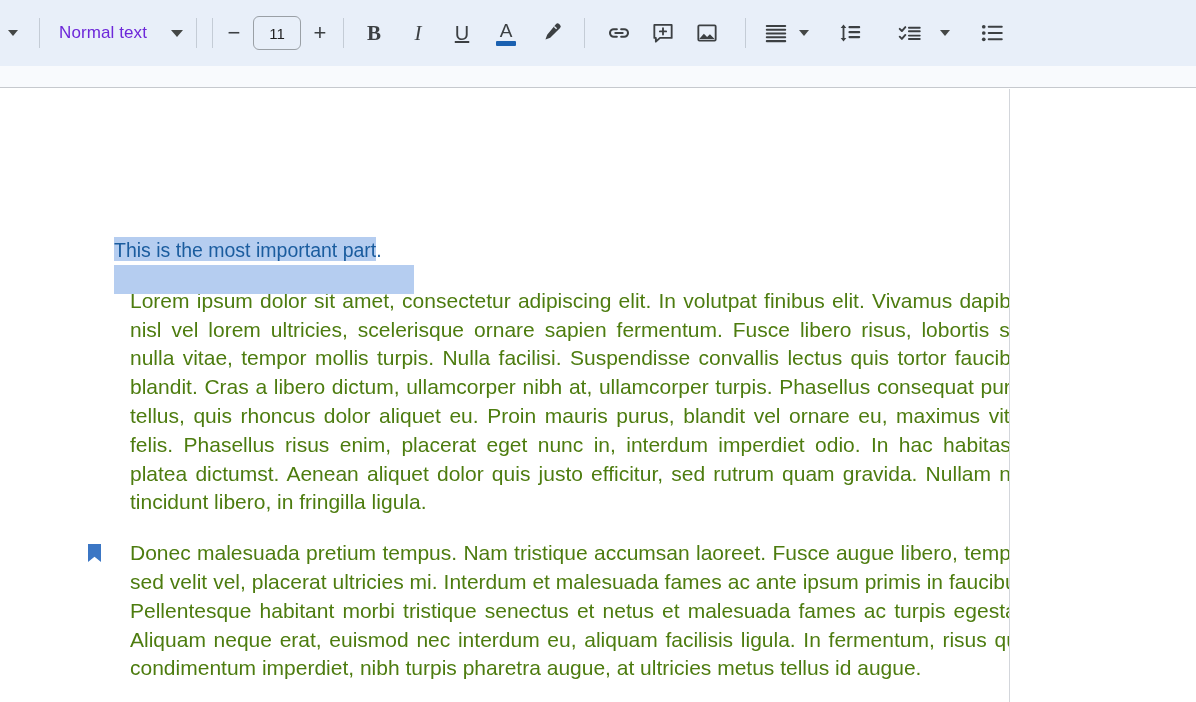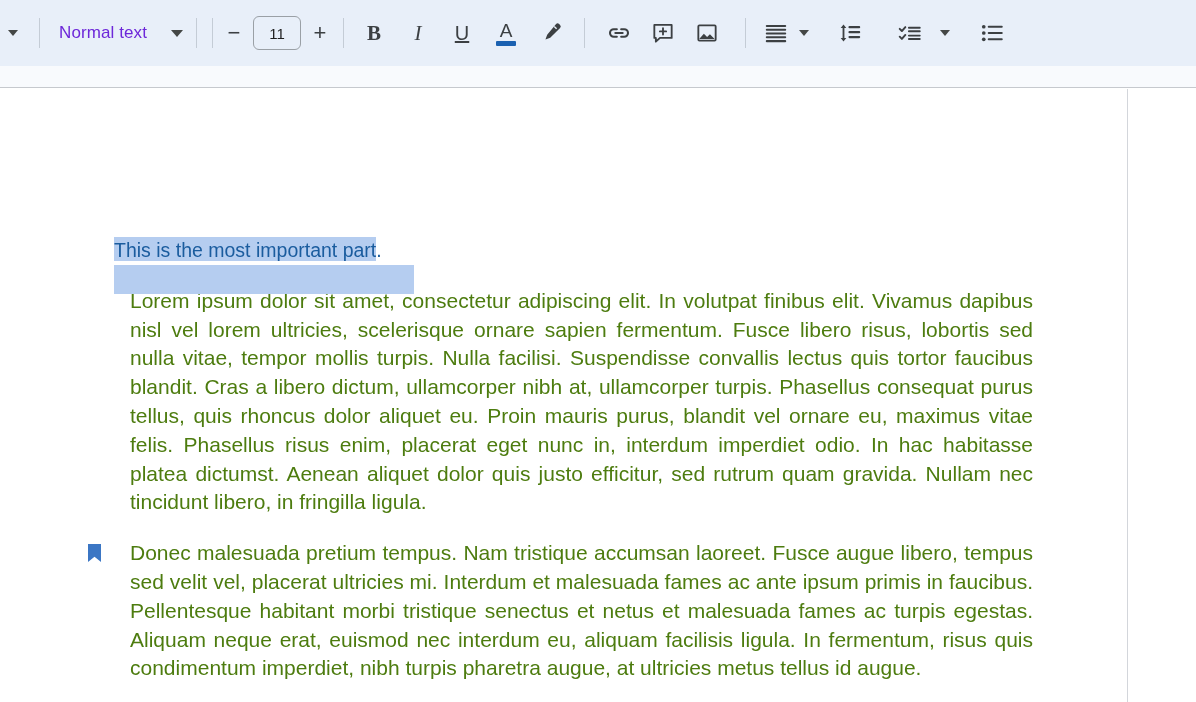--- a/index.html
+++ b/index.html
@@ -118,21 +118,21 @@
   #text-color-btn .color-bar {
     width: 20px; height: 5px; background: #1b61b1; border-radius: 1px;
   }
 
   svg { display: block; }
 
   
   #page {
     position: absolute;
     left: 0; top: 89px;
-    width: 1128px;
+    width: 1010px;
     height: 613px;
     background: #ffffff;
     border-right: 1px solid #d3d6db;
     overflow: hidden;
   }
 
   #doc-body {
     position: absolute;
     left: 114px;
     top: 147px;

